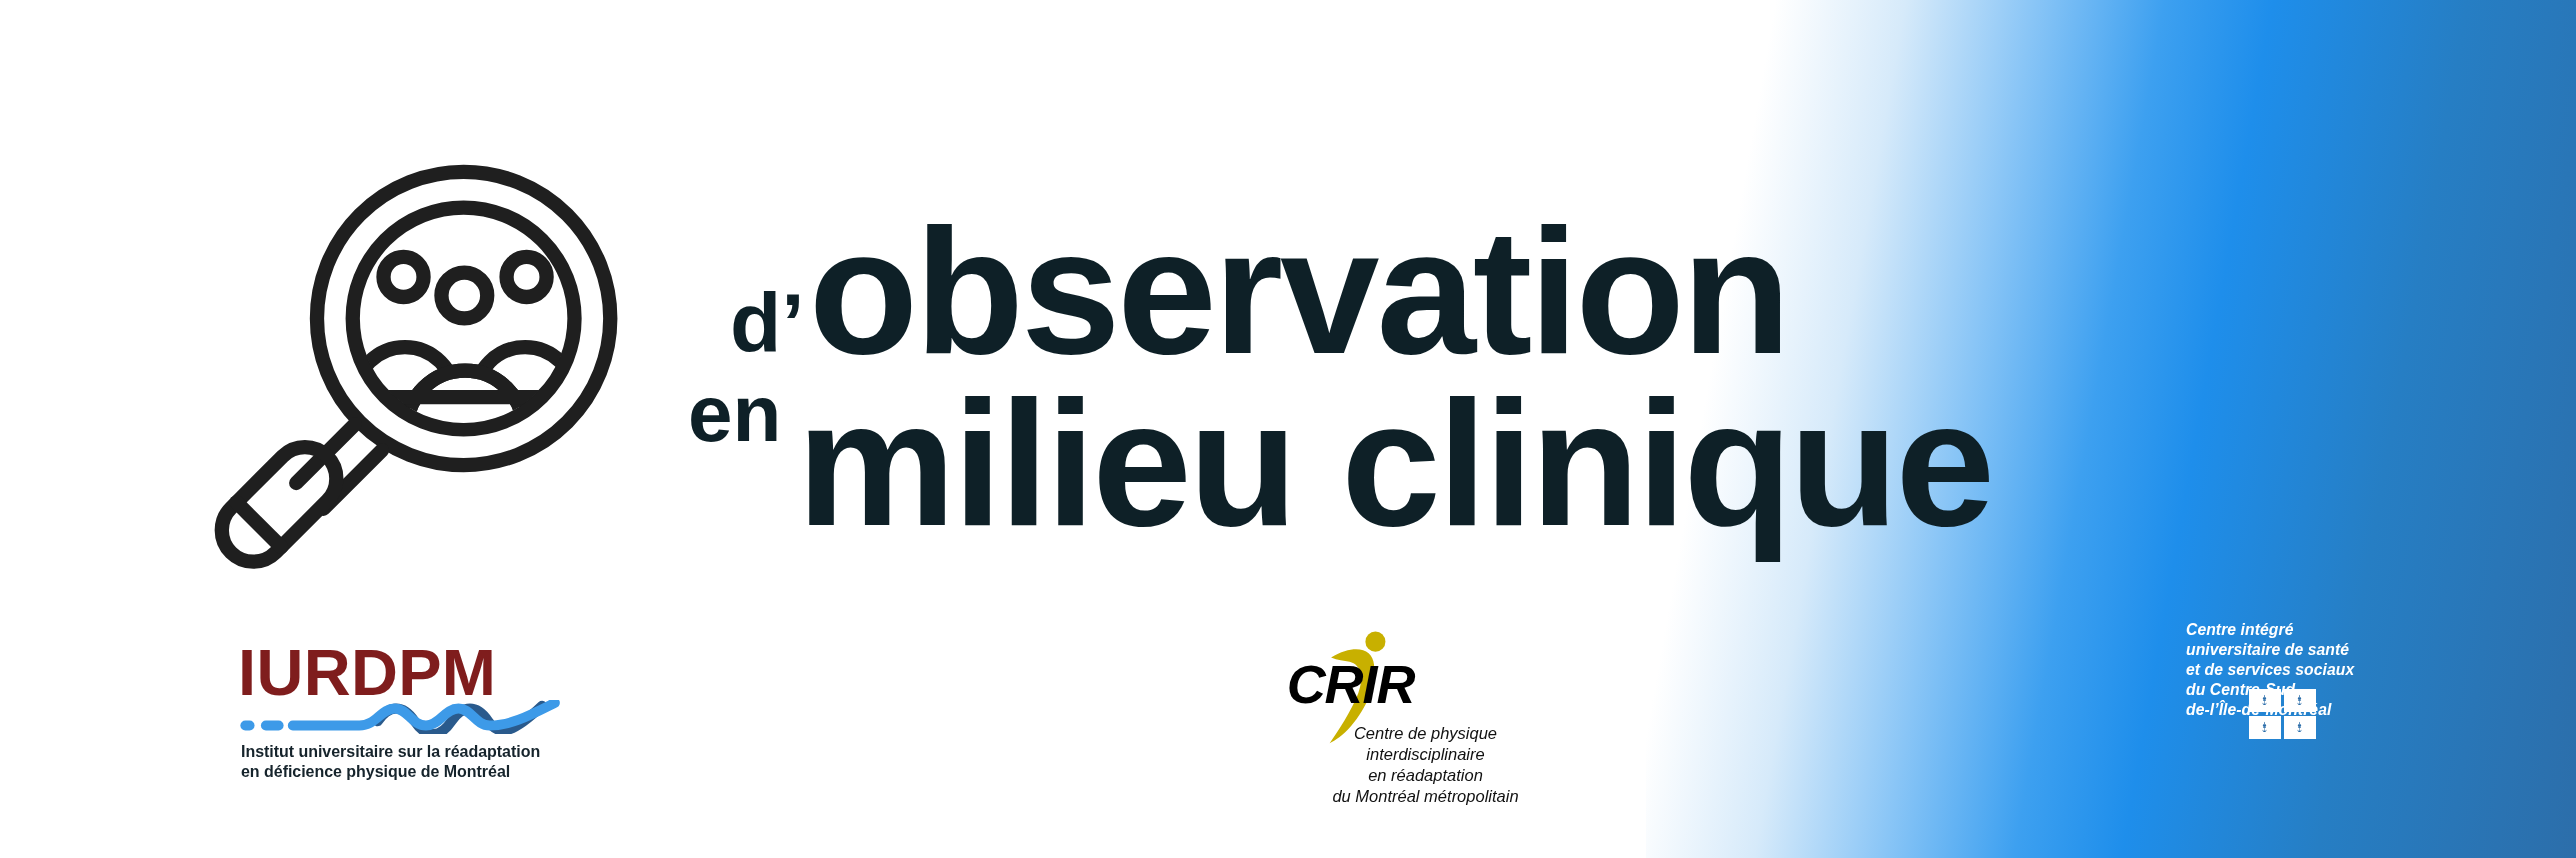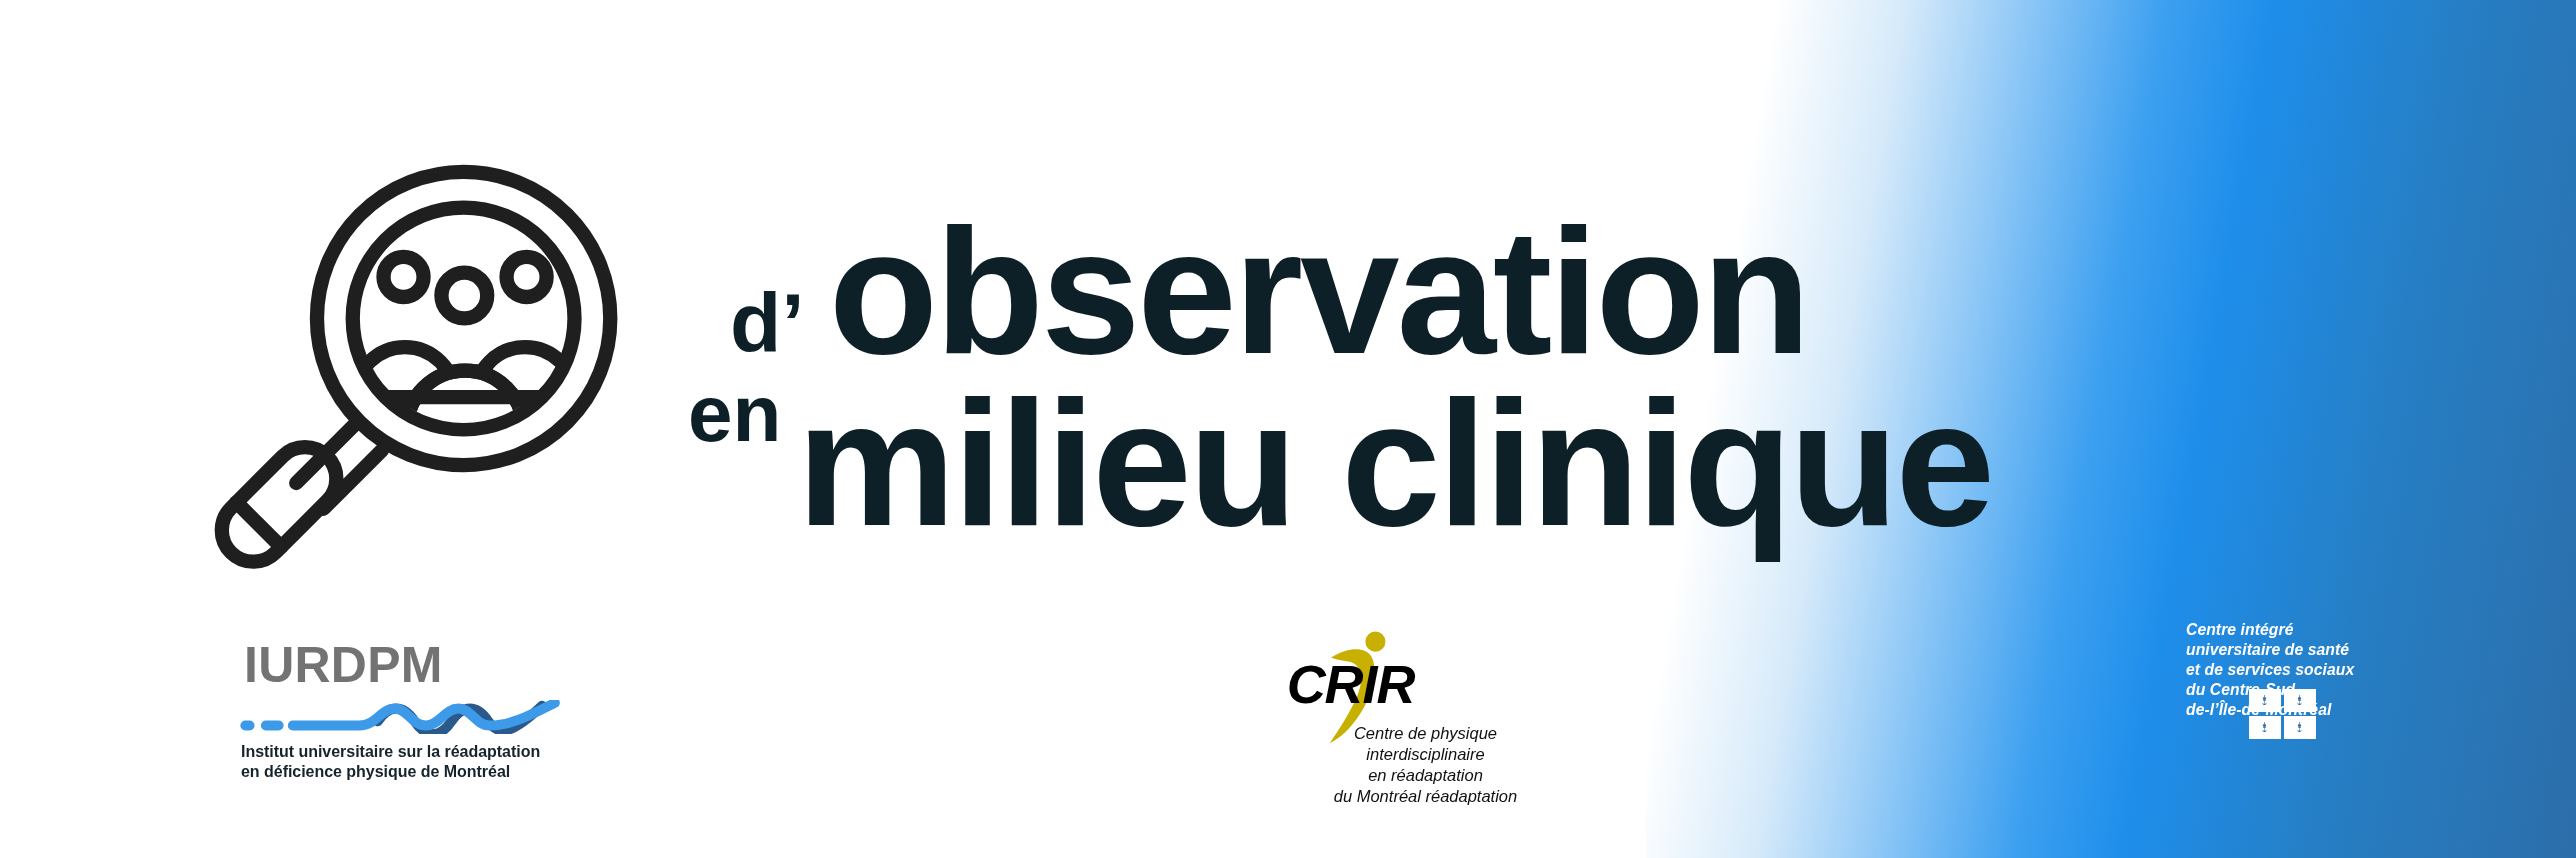--- a/index.html
+++ b/index.html
@@ -73,21 +73,20 @@
   .line-2 .small {
     font-size: 84px;
     font-weight: 800;
     padding-bottom: 15.7px;
     padding-right: 4.3px;
   }
   .line-2 .big {
     font-size: 179px;
     font-weight: 800;
     letter-spacing: -0.018em;
-    margin-left: 20px;
   }
   .line-3 {
     left: -42px;
     top: 252px;
     display: flex;
     align-items: flex-start;
   }
   .line-3 .small {
     font-size: 80px;
     font-weight: 800;
@@ -101,26 +100,26 @@
   }
   
   .logo-iurdpm {
     position: absolute;
     left: 236px;
     top: 640px;
     width: 336px;
     height: 154px;
   }
   .iurdpm-word {
-    font-size: 50px;
-    font-weight: 800;
-    color: #737373;
+    font-size: 65px;
+    font-weight: 800;
+    color: #7f1d1d;
     letter-spacing: 0.005em;
     line-height: 1;
-    margin-left: 8px;
+    margin-left: 2px;
   }
   .iurdpm-wave {
     position: absolute;
     left: 0;
     top: 60px;
     width: 336px;
     height: 34px;
   }
   .iurdpm-tag {
     position: absolute;
@@ -302,21 +301,21 @@
         <circle cx="132" cy="16" r="14" fill="#C8B000"></circle>
         <path d="M70 38 C104 18 128 26 130 48 C133 78 120 108 98 134 C86 148 76 154 68 158
                  C80 140 98 114 108 88 C116 66 112 48 96 44 C88 42 79 42 70 38 Z" fill="#C8B000"></path>
       </svg>
     </div>
     <div class="crir-word">CRIR</div>
     <div class="crir-tag">
       <div>Centre de physique</div>
       <div>interdisciplinaire</div>
       <div>en réadaptation</div>
-      <div>du Montréal réadaptation</div>
+      <div>du Montréal métropolitain</div>
     </div>
   </div>
 
   <div class="logo-quebec">
     <div class="ciusss-text">Centre intégré
 universitaire de santé
 et de services sociaux
 du Centre-Sud-
 de-l’Île-de-Montréal</div>
     <div class="quebec-row">

